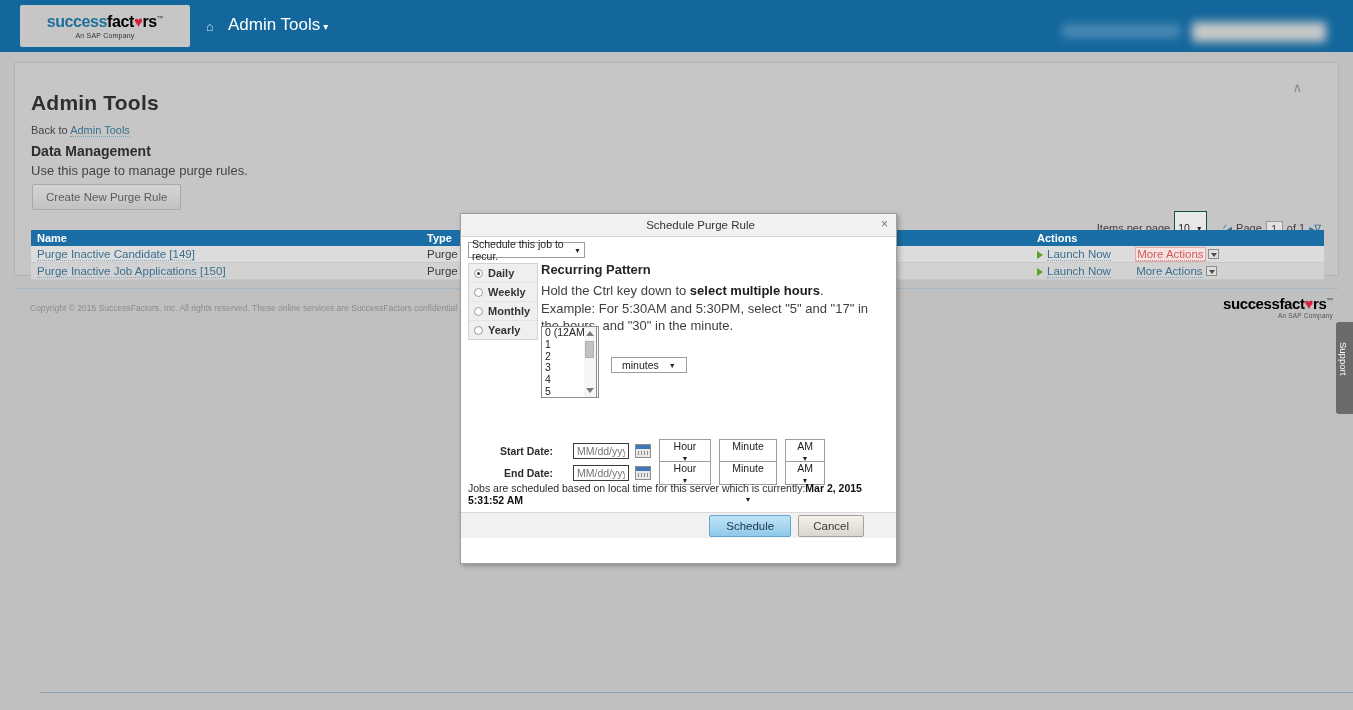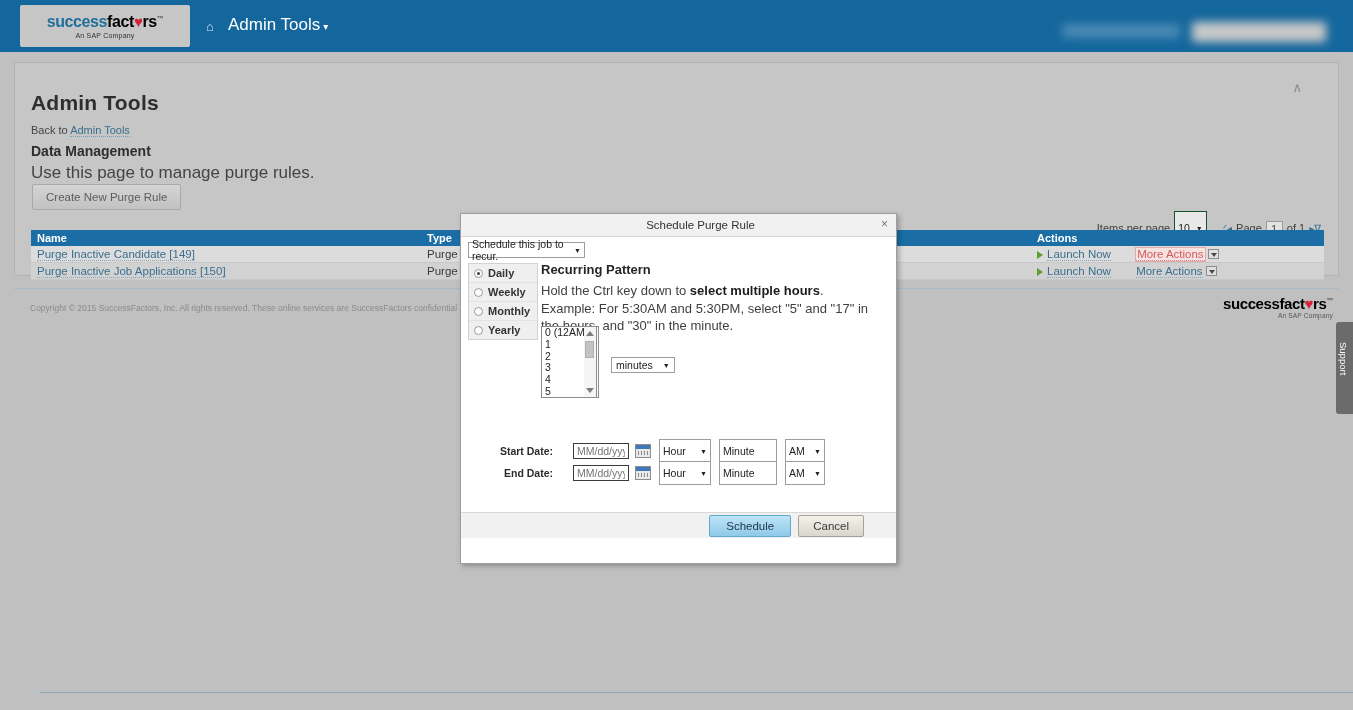--- a/index.html
+++ b/index.html
@@ -71,21 +71,21 @@
   .backto a {
     color: #3a6f8f; text-decoration: none;
     border-bottom: 1px dotted #7aa0b5;
   }
   .section-title {
     position: absolute; left: 16px; top: 80px;
     font-size: 14px; font-weight: bold; color: #2e2e2e;
   }
   .section-sub {
     position: absolute; left: 16px; top: 100px;
-    font-size: 17px; color: #444;
+    font-size: 13px; color: #444;
   }
   .btn-create {
     position: absolute; left: 17px; top: 121px;
     padding: 6px 13px; font-size: 11.5px; color: #5d5d5d;
     background: linear-gradient(#d4d4d4, #c2c2c2);
     border: 1px solid #a9a9a9; border-radius: 2px;
     cursor: pointer;
   }
 
   
@@ -260,21 +260,21 @@
   .hour-scroll .up { top: 4px; border-bottom: 5px solid #7c7c7c; }
   .hour-scroll .dn { bottom: 4px; border-top: 5px solid #7c7c7c; }
   .hour-scroll .thumb {
     position: absolute; left: 1px; top: 14px; width: 9px; height: 17px;
     background: #c3c3c3; border: 1px solid #b0b0b0;
   }
 
   .minutes-select {
     position: absolute; left: 150px; top: 120px;
     display: inline-flex; align-items: center; gap: 10px;
-    height: 16px; padding: 0 4px;
+    height: 16px; padding: 0 10px;
     border: 1px solid #9d9d9d; background: #fff;
     font-size: 10.5px; color: #222;
   }
   .minutes-select .cv { font-size: 7px; }
 
   .cursor-arrow {
     position: absolute; left: 328px; top: 118px;
     width: 0; height: 0; pointer-events: none;
   }
 
@@ -299,21 +299,21 @@
     background: #3f78b5;
   }
   .cal-icon::after {
     content: ""; position: absolute; left: 2px; top: 6px; right: 2px; bottom: 2px;
     background: repeating-linear-gradient(to right, #8d8d8d 0 1px, transparent 1px 3px);
   }
   .tsel {
     display: inline-flex; align-items: center; justify-content: space-between;
     height: 24px; padding: 0 3px; margin-left: 8px;
     border: 1px solid #9d9d9d; background: #fff;
-    font-size: 10.5px; color: #222;
+    font-size: 10.5px; color: #222; flex-direction: column;
   }
   .tsel.hour { width: 52px; }
   .tsel.minute { width: 58px; gap: 44px; }
   .tsel.ampm { width: 40px; }
   .tsel .cv { font-size: 7px; }
 
   .server-note {
     position: absolute; left: 7px; top: 245px; width: 425px;
     font-size: 10.5px; color: #2c2c2c;
   }
@@ -492,20 +492,21 @@
         <span class="tsel minute">
             <span>Minute</span>
             <span class="cv">▼</span>
           </span>
         <span class="tsel ampm">
             <span>AM</span>
             <span class="cv">▼</span>
           </span>
       </div>
 
+      <div class="server-note"><span>Jobs are scheduled based on local time for this server which is currently:</span><b>Mar 2, 2015 5:31:52 AM</b></div>
 
       <div class="modal-foot">
         <button class="btn-primary">Schedule</button>
         <button class="btn-default">Cancel</button>
       </div>
     </div>
   </div>
 
 </div>
 

